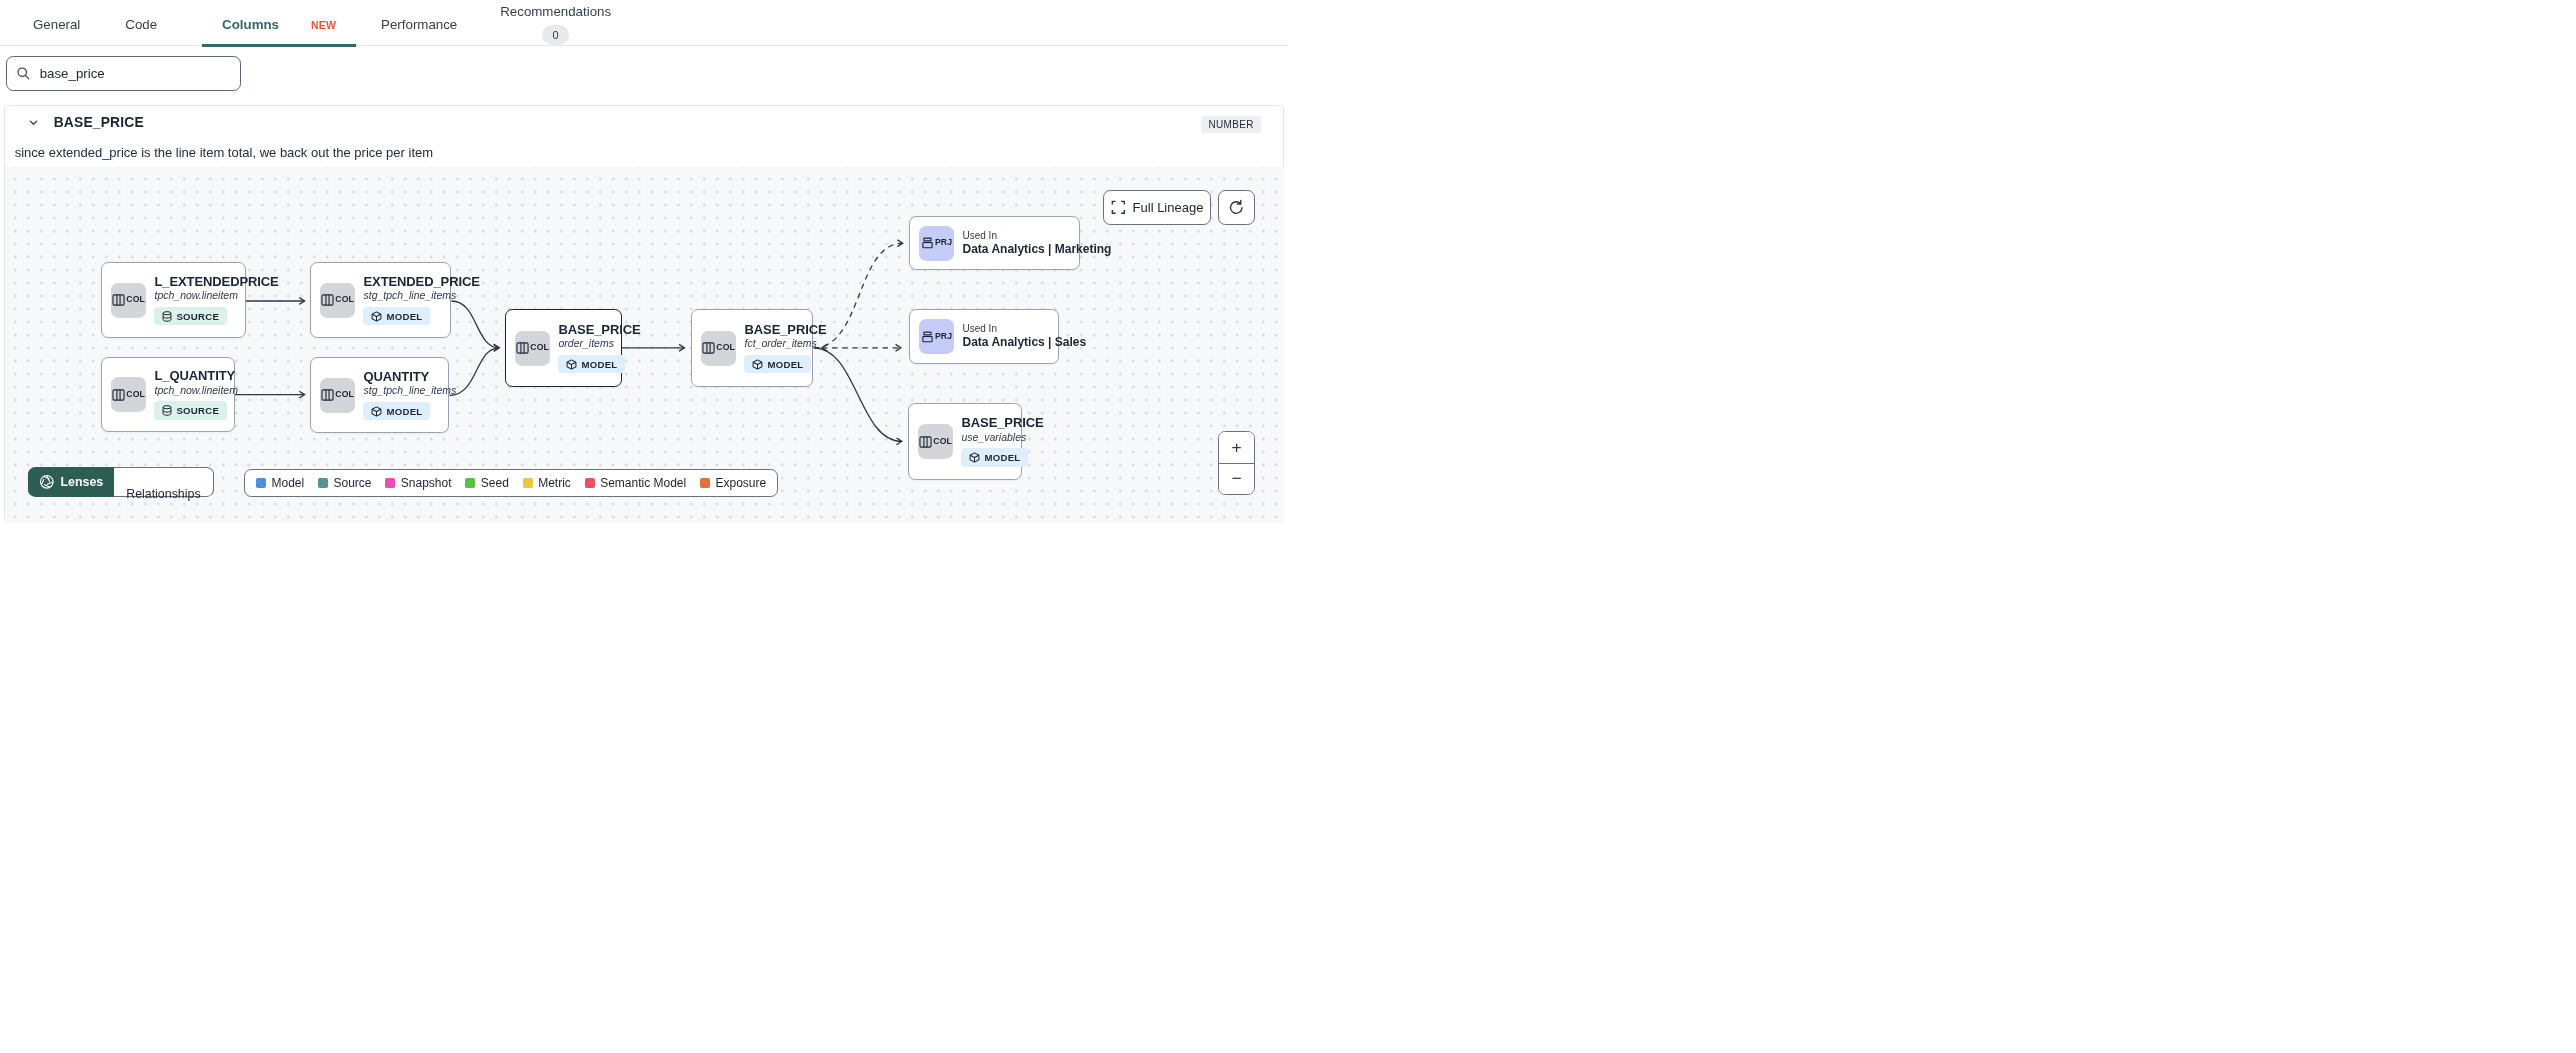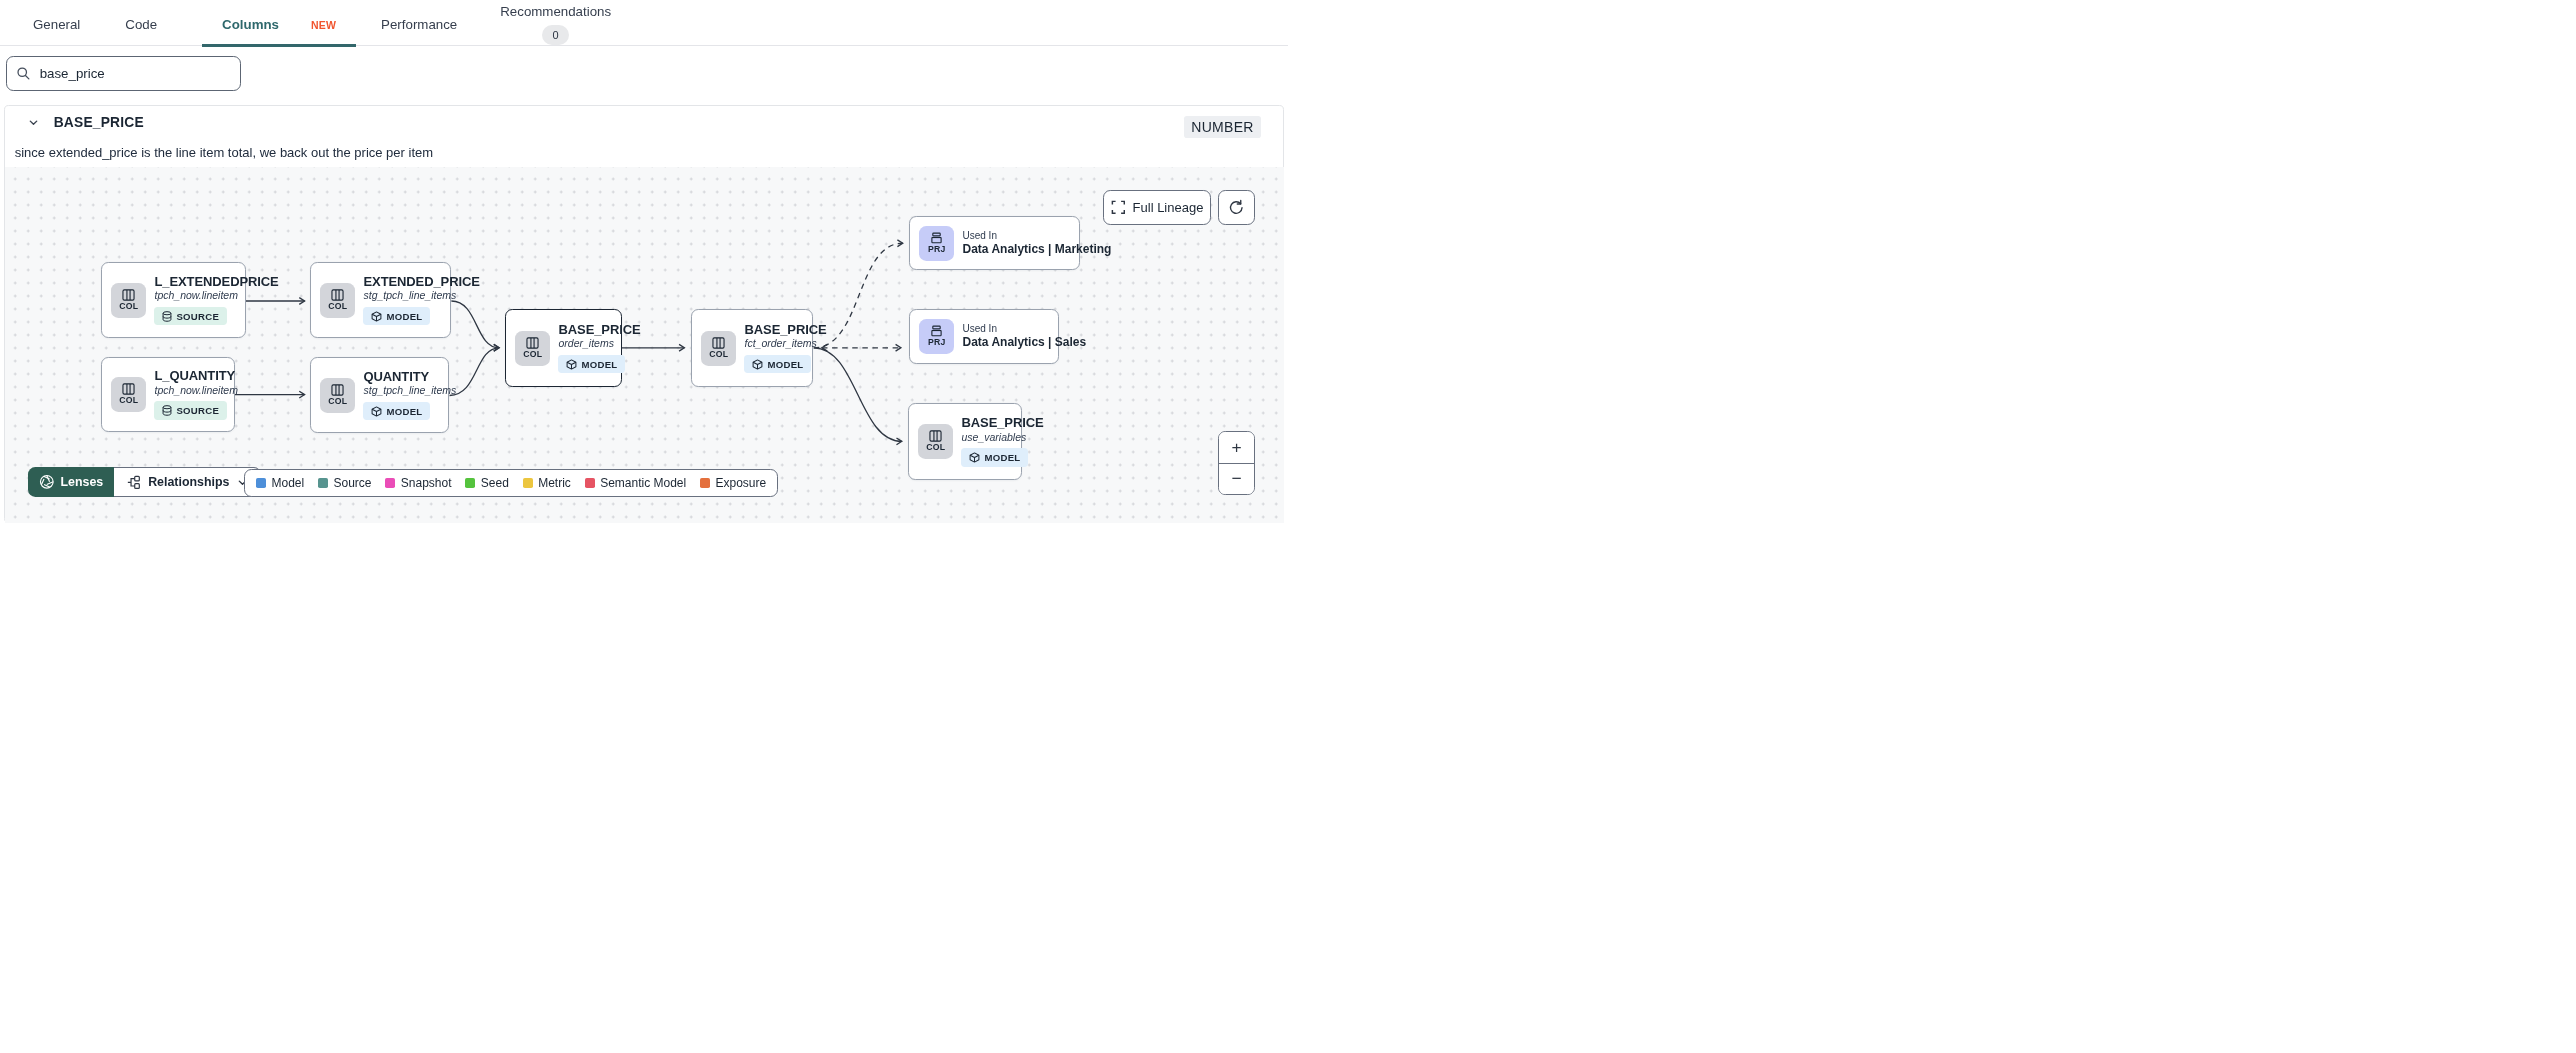--- a/index.html
+++ b/index.html
@@ -21,30 +21,30 @@
 
   
   .searchbox{position:absolute;left:5.5px;top:56px;width:235px;height:35px;border:1.4px solid #5c6573;border-radius:7.3px;background:#fff;display:flex;align-items:center;padding:0 9.2px;box-sizing:border-box;gap:7.3px;}
   .searchbox input{border:none;outline:none;font-family:inherit;font-size:13.3px;color:#1b2633;flex:1;background:transparent;}
 
   
   .panel{position:absolute;left:3.7px;top:105px;width:1280px;height:418px;border:0.9px solid #e3e5e8;border-radius:4.6px;box-sizing:border-box;background:#fff;}
   .panel-titlerow{position:absolute;left:0;top:105px;width:100%;height:35px;display:flex;align-items:center;}
   .chev-toggle{margin-left:26px;width:14.7px;height:14.7px;display:flex;align-items:center;justify-content:center;cursor:pointer;}
   .col-title{margin-left:13px;font-size:13.8px;font-weight:700;letter-spacing:0.2px;}
-  .type-badge{position:absolute;right:27px;top:9.2px;background:#edeff2;border-radius:2.8px;font-size:14px;font-weight:500;color:#1b2633;padding:2.8px 7.3px;letter-spacing:0.3px;}
+  .type-badge{position:absolute;right:27px;top:9.2px;background:#edeff2;border-radius:2.8px;font-size:10px;font-weight:500;color:#1b2633;padding:2.8px 7.3px;letter-spacing:0.3px;}
   .col-desc{position:absolute;left:14.7px;top:145px;font-size:13px;color:#212d3e;}
 
   
   .graph{position:absolute;left:4.6px;top:167px;width:1279px;height:356px;background:#f7f8f9;background-image:radial-gradient(#d3d5d9 1.1px,transparent 1.2px);background-size:13px 13px;background-position:3.7px 5.5px;}
   svg.edges{position:absolute;left:0;top:167px;width:1288px;height:357px;pointer-events:none;}
 
   .node{position:absolute;background:#fff;border:0.9px solid #9aa2ae;border-radius:7.3px;box-sizing:border-box;display:flex;align-items:center;padding-left:9.2px;gap:8.3px;box-shadow:0 0.9px 1.8px rgba(20,30,50,.05);cursor:pointer;}
   .node.selected{border:1.8px solid #1c2633;}
-  .chip{width:35px;height:35px;border-radius:7.3px;display:flex;flex-direction:column;align-items:center;justify-content:center;flex:0 0 auto;gap:0.9px;}
+  .chip{width:35px;height:35px;border-radius:7.3px;display:flex;flex-direction:row;align-items:center;justify-content:center;flex:0 0 auto;gap:0.9px;}
   .chip .chip-label{font-size:8.7px;font-weight:700;color:#1b2633;letter-spacing:0.2px;line-height:9.2px;}
   .chip.col{background:#d3d5da;}
   .chip.prj{background:#c6ccf8;}
   .nbody{display:flex;flex-direction:column;min-width:0;}
   .ntitle{font-size:13px;font-weight:700;color:#1b2633;white-space:nowrap;line-height:14.7px;letter-spacing:-0.1px;}
   .nsub{font-size:10.5px;color:#2f3b4e;white-space:nowrap;line-height:13.8px;font-style:italic;}
   .nbadge{margin-top:3.7px;align-self:flex-start;height:18.3px;border-radius:3.7px;display:flex;align-items:center;gap:4.6px;padding:0 7.3px;font-size:9.6px;font-weight:700;color:#1b2633;letter-spacing:0.3px;}
   .nbadge.model{background:#dfeefb;}
   .nbadge.source{background:#dcf1ea;}
   .eyebrow{font-size:10px;color:#2f3b4e;line-height:13px;}
@@ -65,21 +65,21 @@
   .btn{background:#fff;border:1.4px solid #68707f;border-radius:7.3px;box-sizing:border-box;display:flex;align-items:center;justify-content:center;cursor:pointer;color:#1b2633;}
   .full-lineage{position:absolute;left:1103px;top:190px;width:108px;height:35px;gap:7.3px;font-size:13px;font-weight:500;}
   .refresh-btn{position:absolute;left:1218px;top:190px;width:37px;height:35px;}
   .zoomctl{position:absolute;left:1218px;top:431px;width:37px;height:64px;border:1.4px solid #68707f;border-radius:7.3px;background:#fff;box-sizing:border-box;display:flex;flex-direction:column;overflow:hidden;}
   .zoomctl .zbtn{flex:1;display:flex;align-items:center;justify-content:center;font-size:17.4px;color:#2f3743;cursor:pointer;background:#fff;}
   .zoomctl .zbtn:first-child{border-bottom:1.4px solid #68707f;}
 
   
   .lens-seg{position:absolute;left:27.5px;top:467px;height:30px;display:flex;border-radius:7.3px;}
   .lens-btn{background:#2e5e53;color:#fff;border-radius:7.3px 0 0 7.3px;display:flex;align-items:center;gap:6.4px;padding:0 11px;font-size:12.4px;font-weight:600;cursor:pointer;}
-  .rel-btn{background:#fff;border:1.4px solid #68707f;border-left:none;border-radius:0 7.3px 7.3px 0;display:flex;align-items:center;gap:7.3px;padding:0 12px;font-size:12.4px;font-weight:700;color:#1b2633;cursor:pointer;box-sizing:border-box;}
+  .rel-btn{background:#fff;border:1.4px solid #68707f;border-left:none;border-radius:0 7.3px 7.3px 0;display:flex;align-items:center;gap:7.3px;padding:12px 12px;font-size:12.4px;font-weight:400;color:#1b2633;cursor:pointer;box-sizing:border-box;flex-direction:column;}
   .legend{position:absolute;left:244px;top:469px;height:28.4px;border:1.4px solid #68707f;border-radius:7.3px;background:#fff;box-sizing:border-box;display:flex;align-items:center;padding:0 11px;gap:13.8px;}
   .lg-item{display:flex;align-items:center;gap:5.5px;font-size:12px;color:#1b2633;}
   .swatch{width:10px;height:10px;border-radius:1.8px;flex:0 0 auto;}
 </style>
 </head>
 <body>
 
 <div class="screen">
 
   <div class="tabbar">

